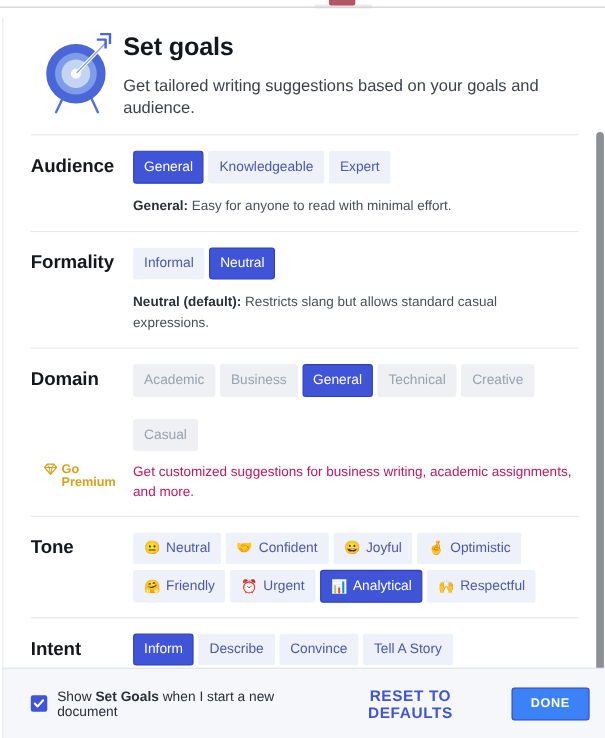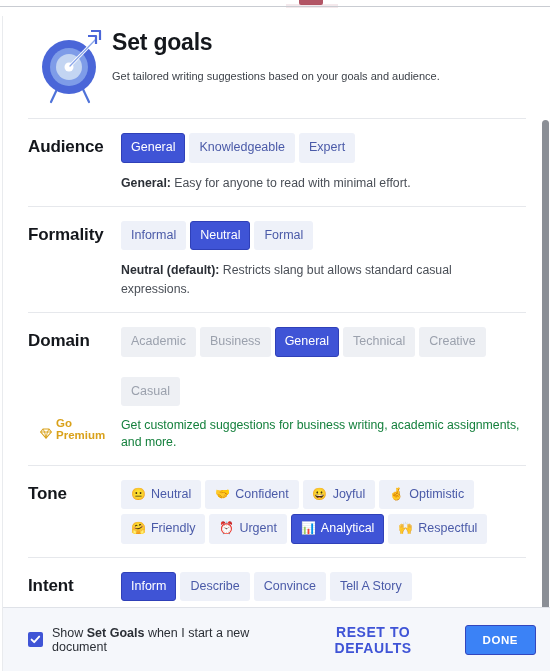--- a/index.html
+++ b/index.html
@@ -100,21 +100,21 @@
   }
   .title {
     font-size: 23px;
     font-weight: bold;
     color: #14171c;
     letter-spacing: -0.2px;
     margin: 0 0 14px 0;
     line-height: 1.1;
   }
   .subtitle {
-    font-size: 11px;
+    font-size: 15px;
     color: #3d4249;
     margin: 0;
     line-height: 1.3;
   }
 
   
   .divider {
     height: 1px;
     background: #e6e8ec;
     margin: 0 0 0 0;
@@ -192,33 +192,33 @@
   .premium-row {
     display: flex;
     align-items: flex-start;
     margin-top: 11px;
     margin-left: -93px;
   }
   .premium-badge {
     width: 93px;
     flex: 0 0 93px;
     display: flex;
-    align-items: flex-end;
+    align-items: flex-start;
     gap: 4px;
     font-size: 11.5px;
     color: #d9a11a;
     font-weight: bold;
     cursor: pointer;
     padding-left: 12px;
     box-sizing: border-box;
   }
   .premium-desc {
     flex: 1 1 auto;
     font-size: 12.3px;
-    color: #15803d;
+    color: #be185d;
     line-height: 1.4;
   }
 
   
   .footer {
     flex: 0 0 auto;
     height: 64px;
     border-top: 1px solid #dfe2e8;
     background: #f5f7fb;
     display: flex;
@@ -366,23 +366,20 @@
             <div class="section">
               <div class="section-label">Formality</div>
               <div class="section-body">
                 <div class="pill-row">
                   <div class="pill">
                     <span>Informal</span>
                   </div>
                   <div class="pill selected">
                     <span>Neutral</span>
                   </div>
-                  <div class="pill">
-                    <span>Formal</span>
-                  </div>
                 </div>
                 <div class="desc"><b>Neutral (default):</b><span> Restricts slang but allows standard casual expressions.</span></div>
               </div>
             </div>
             <div class="divider"></div>
             <div class="section">
               <div class="section-label">Domain</div>
               <div class="section-body">
                 <div class="pill-row">
                   <div class="pill disabled">

